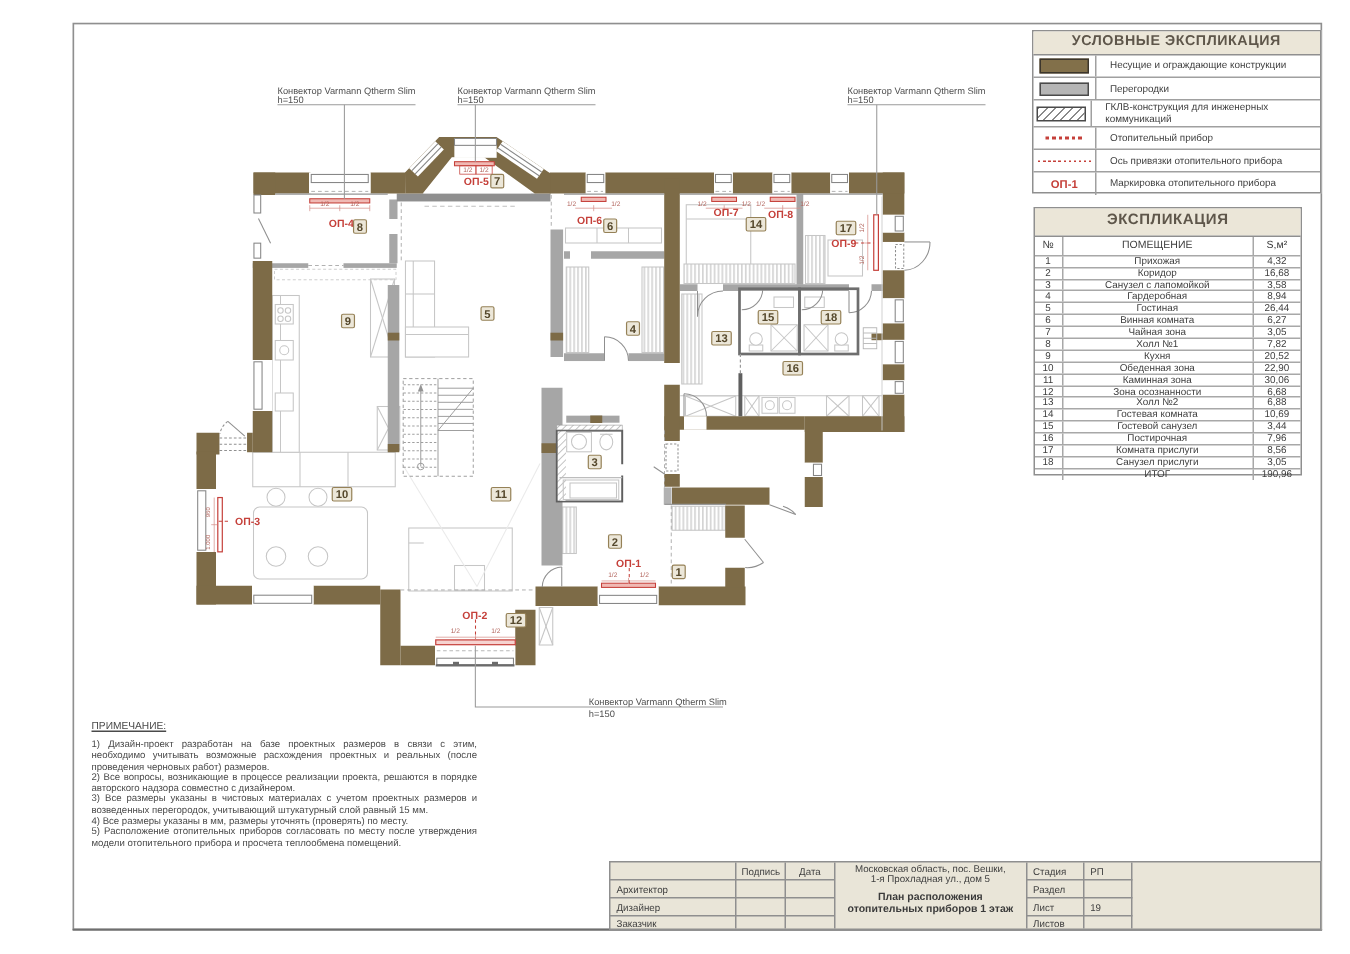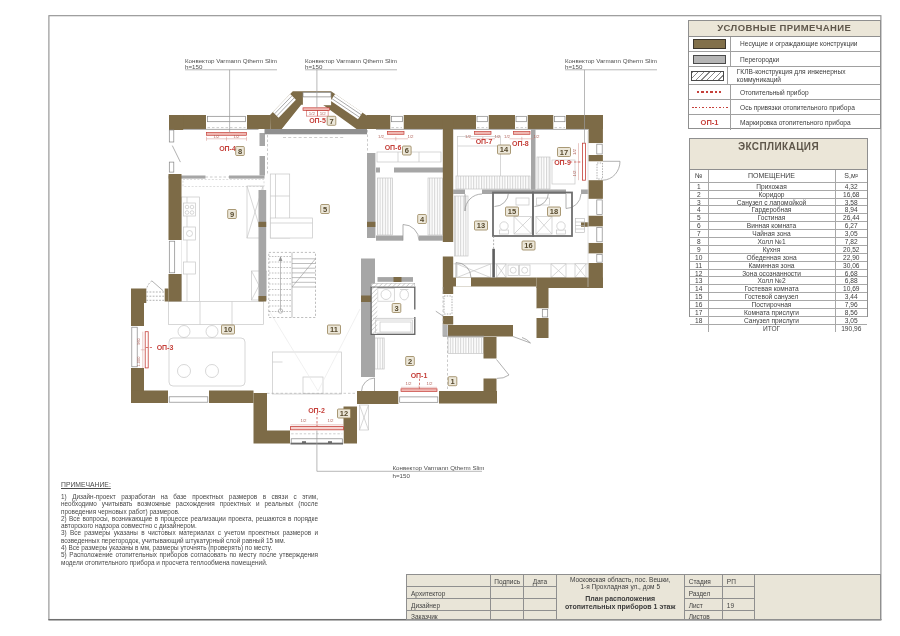--- a/index.html
+++ b/index.html
@@ -717,21 +717,21 @@
 
 <g>
             <rect x="547.5" y="207" width="13" height="9" rx="1" fill="#ece7d9" stroke="#958157" stroke-width="0.8"></rect>
             <text x="554" y="214.2">18</text>
           </g>
 </g>
 </g>
     </svg>
 
 <div class="abs tbl" style="left:688px;top:20px;width:192.5px;height:109px;">
-  <div class="hdr" style="height:14.6px;font-size:9.5px;line-height:14.6px;letter-spacing:0.4px;color:#5e564a;">УСЛОВНЫЕ ПРИМЕЧАНИЕ</div>
+  <div class="hdr" style="height:14.6px;font-size:9.5px;line-height:14.6px;letter-spacing:0.4px;color:#5e564a;">УСЛОВНЫЕ ЭКСПЛИКАЦИЯ</div>
   <div class="row" style="height:15.7px;border-top:1px solid #8f8f8f;">
         <div class="c1" style="width:42px;">
           <div style="width:31px;height:7.5px;background:#82704a;border:1px solid #3c362c;"></div>
         </div>
         <div class="lgtxt">Несущие и ограждающие конструкции</div>
       </div>
   <div class="row" style="height:15px;">
         <div class="c1" style="width:42px;">
           <div style="width:31px;height:7.5px;background:#b5b5b5;border:1px solid #4a4a4a;"></div>
         </div>
@@ -755,21 +755,21 @@
         </div>
         <div class="lgtxt">Ось привязки отопительного прибора</div>
       </div>
   <div class="row" style="height:15.7px;">
         <div class="c1" style="width:42px;color:#c5403a;font-weight:bold;font-size:7.5px;">ОП-1</div>
         <div class="lgtxt">Маркировка отопительного прибора</div>
       </div>
 </div>
 
 <div class="abs tbl" style="left:689px;top:137.5px;width:179px;height:179.5px;">
-  <div class="hdr" style="height:30px;font-size:10px;line-height:15px;letter-spacing:0.4px;color:#5e564a;">ЭКСПЛИКАЦИЯ</div>
+  <div class="hdr" style="height:18px;font-size:10px;line-height:15px;letter-spacing:0.4px;color:#5e564a;">ЭКСПЛИКАЦИЯ</div>
   <div class="erow" style="height:13.3px;border-top:1px solid #8f8f8f;font-size:7px;">
         <div class="ec1">№</div>
         <div class="ec2">ПОМЕЩЕНИЕ</div>
         <div class="ec3">S,м²</div>
       </div>
   <div class="erow" style="height:7.9px;">
         <div class="ec1">1</div>
         <div class="ec2">Прихожая</div>
         <div class="ec3">4,32</div>
       </div>

